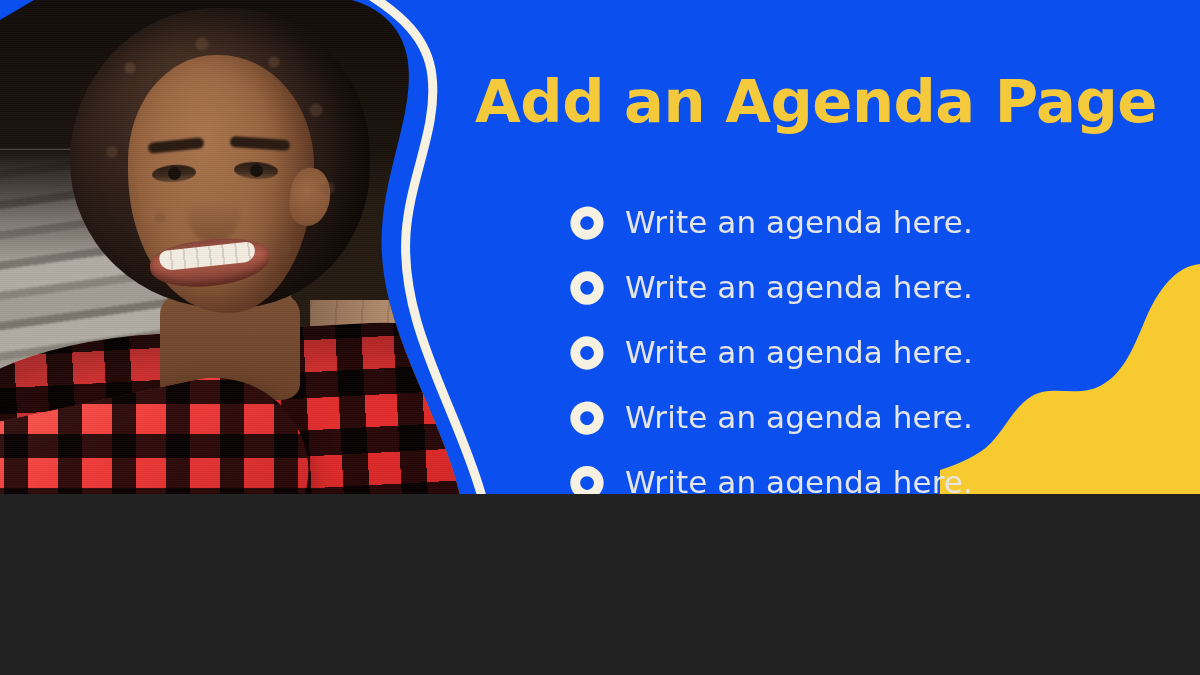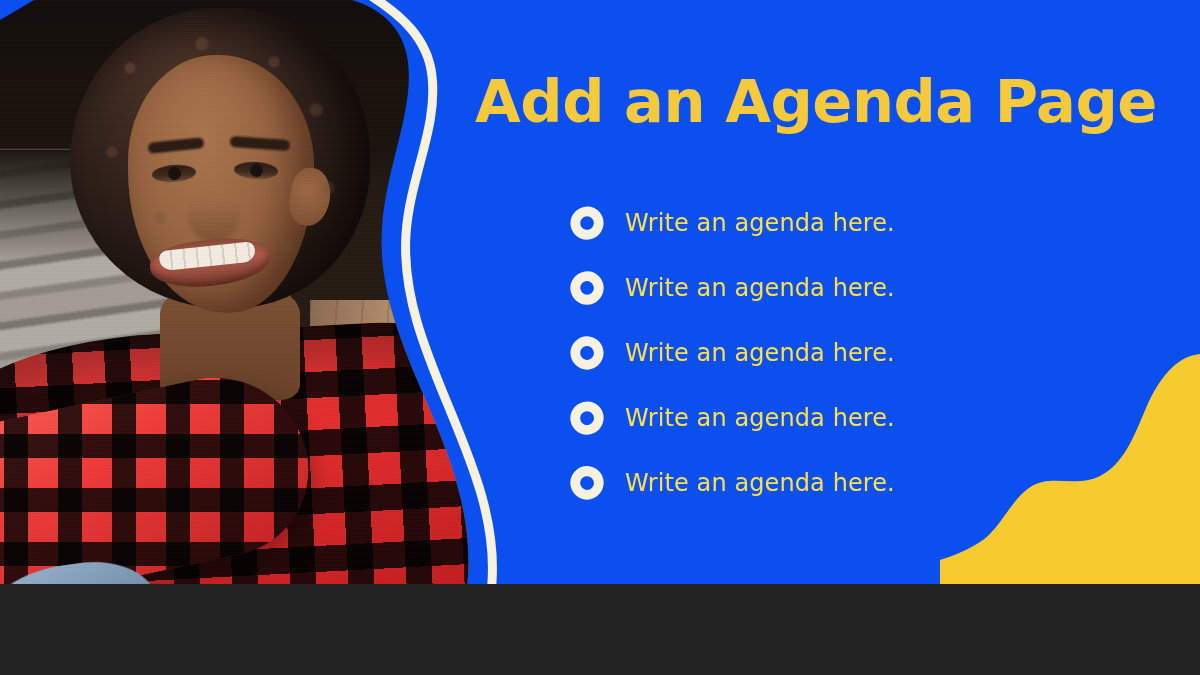--- a/index.html
+++ b/index.html
@@ -4,21 +4,21 @@
 <title>Agenda Slide</title>
 <style>
   html, body {
     margin: 0;
     padding: 0;
     background: #222;
   }
   .slide {
     position: relative;
     width: 1200px;
-    height: 584px;
+    height: 494px;
     overflow: hidden;
     background: #0B50EE;
     font-family: "Liberation Sans", sans-serif;
   }
 
   
   .bg-blue {
     position: absolute;
     inset: 0;
     background: #0B50EE;
@@ -314,23 +314,23 @@
     height: 65px;
   }
   .bullet-ring {
     flex: 0 0 auto;
     width: 36px;
     height: 36px;
     margin-right: 20px;
     display: block;
   }
   .agenda-text {
-    color: #fde047;
+    color: #e5e5e5;
     font-family: "DejaVu Sans", sans-serif;
-    font-size: 24px;
+    font-size: 31px;
     font-weight: 400;
     letter-spacing: .1px;
     line-height: 1;
     white-space: nowrap;
   }
 </style>
 </head>
 <body>
 
 <div class="slide">

